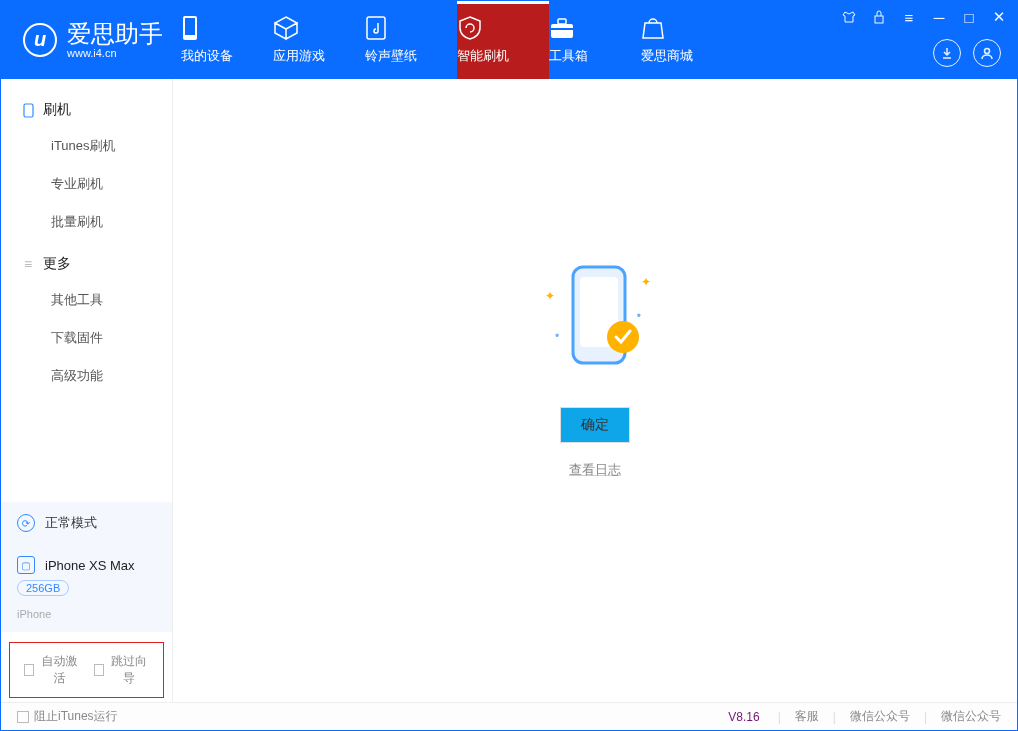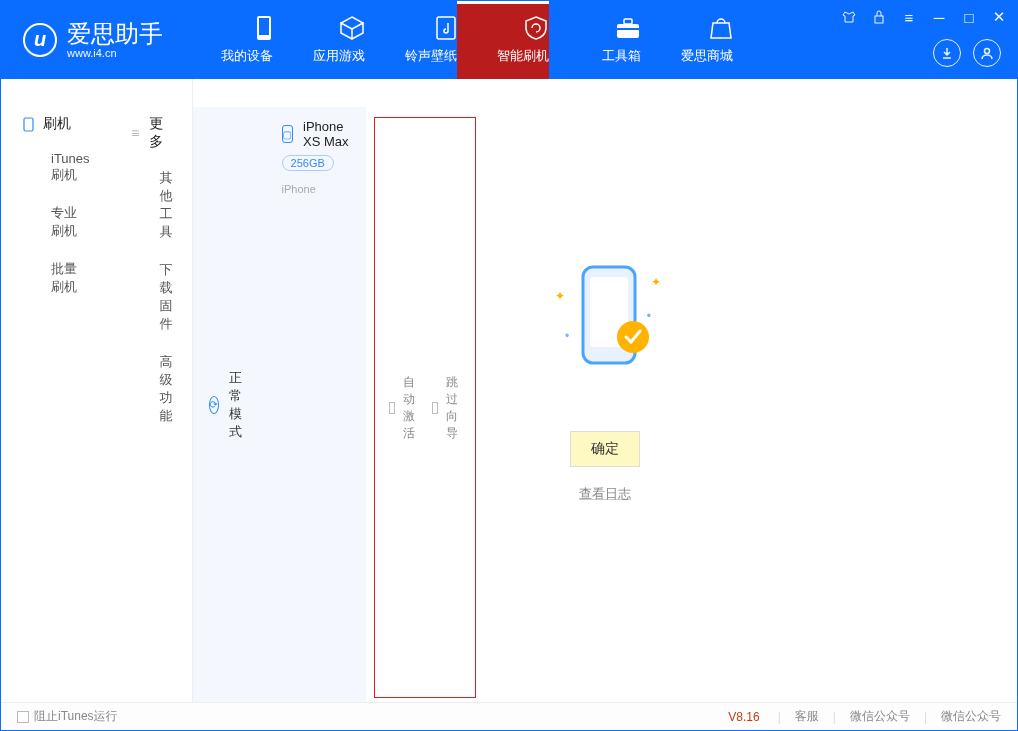--- a/index.html
+++ b/index.html
@@ -4,56 +4,56 @@
 <style>
 * { margin: 0; padding: 0; box-sizing: border-box; font-family: "Microsoft YaHei", "PingFang SC", sans-serif; }
 body { background: #fff; width: 1018px; height: 731px; overflow: hidden; border: 1px solid #0b6dff; }
 .header { background: #0b6dff; height: 78px; display: flex; align-items: center; color: #fff; position: relative; }
 .logo { display: flex; align-items: center; padding: 0 18px 0 22px; }
 .logo-icon { width: 34px; height: 34px; border: 2.5px solid #fff; border-radius: 50%; display: flex; align-items: center; justify-content: center; font-weight: bold; font-size: 20px; font-style: italic; }
 .logo-text { margin-left: 10px; }
 .logo-title { font-size: 24px; font-weight: 500; line-height: 1.1; }
 .logo-sub { font-size: 11px; opacity: .95; }
 .nav { display: flex; height: 100%; }
-.nav-item { width: 92px; display: flex; flex-direction: column; align-items: flex-end; justify-content: center; font-size: 13px; cursor: pointer; position: relative; }
+.nav-item { width: 92px; display: flex; flex-direction: column; align-items: flex-start; justify-content: center; font-size: 13px; cursor: pointer; position: relative; }
 .nav-item.active { background: #b91c1c; }
 .nav-item.active::before { content: ""; position: absolute; top: 0; left: 0; right: 0; height: 3px; background: #fff; }
 .nav-icon { margin-bottom: 6px; height: 26px; display: flex; align-items: center; justify-content: center; }
 .win-controls { position: absolute; right: 8px; top: 6px; display: flex; gap: 10px; }
 .win-controls .wc { width: 20px; height: 20px; cursor: pointer; opacity: .95; display:flex; align-items:center; justify-content:center; font-size:15px; }
 .header-right { position: absolute; right: 16px; bottom: 12px; display: flex; gap: 12px; }
 .circle-btn { width: 28px; height: 28px; border: 1.8px solid #fff; border-radius: 50%; display: flex; align-items: center; justify-content: center; cursor: pointer; opacity: .9; }
 .body { display: flex; height: calc(100% - 78px - 28px); }
-.sidebar { width: 192px; border-right: 1px solid #eee; padding-top: 28px; display: flex; flex-direction: row; }
+.sidebar { width: 172px; border-right: 1px solid #eee; padding-top: 14px; display: flex; flex-direction: column; }
 .side-group { padding: 0 0 6px; }
 .side-head { display: flex; align-items: center; gap: 8px; padding: 8px 20px; font-size: 14px; color: #222; }
 .side-head .gicon { width: 14px; height: 14px; display:flex; align-items:center; justify-content:center; }
 .side-sub { padding: 10px 20px 10px 50px; font-size: 13px; color: #555; cursor: pointer; }
 .side-sub.active { color: #0b6dff; }
 .side-fill { flex: 1; }
 .side-card { background: #f4f8fe; padding: 12px 16px; display: flex; align-items: center; gap: 10px; font-size: 13px; color: #333; }
 .side-card.device { flex-direction: column; align-items: flex-start; gap: 4px; padding: 12px 16px; }
 .mode-icon, .dev-icon { width: 18px; height: 18px; border: 1.5px solid #2f8bff; border-radius: 50%; display:flex; align-items:center; justify-content:center; color:#2f8bff; font-size:10px; }
 .dev-icon { border-radius: 3px; }
 .storage-badge { font-size: 11px; color: #2f8bff; border: 1px solid #a8ccff; border-radius: 10px; padding: 1px 8px; margin-top: 2px; }
 .dev-sub { font-size: 11px; color: #aaa; margin-top: 8px; }
 .chk-row { display: flex; gap: 14px; padding: 10px 14px; font-size: 12px; color: #888; border: 1.5px solid #e02020; margin: 10px 8px 4px; text-align: center; }
 .chk-row label { display: flex; align-items: center; gap: 5px; }
 .chk { width: 12px; height: 12px; border: 1px solid #bbb; display:inline-block; }
 .main { flex: 1; position: relative; display: flex; flex-direction: column; align-items: center; justify-content: flex-start; padding-top: 180px; }
 .phone-ill { position: relative; width: 140px; height: 120px; margin-bottom: 28px; }
 .msg { font-size: 18px; color: #333; margin-bottom: 26px; }
-.ok-btn { border: 1px solid #ddd; background: #fef9c3; padding: 8px 20px; font-size: 14px; color: #333; cursor: pointer; margin-bottom: 18px; margin-top: 24px; }
+.ok-btn { border: 1px solid #ddd; background: #0ea5e9; padding: 8px 20px; font-size: 14px; color: #333; cursor: pointer; margin-bottom: 18px; }
 .log-link { font-size: 13px; color: #888; cursor: pointer; text-decoration: underline; text-decoration-color: #ccc; }
 .footer { height: 28px; border-top: 1px solid #eee; background: #fdfdfd; display: flex; align-items: center; font-size: 12px; color: #888; padding: 8px 16px; }
 .footer label { display: flex; align-items: center; gap: 5px; }
 .footer-right { margin-left: auto; display: flex; align-items: center; gap: 0; }
 .footer-right .sep { color: #ddd; margin: 0 14px; }
 .footer-right span.link { color: #888; cursor: pointer; }
-.version { color: #c2410c; margin-right: 4px; text-align: right; }
+.version { color: #701a75; margin-right: 4px; text-align: right; }
 .sparkle { position: absolute; font-size: 12px; }
 </style>
 </head>
 <body>
 
 <div class="header">
   <div class="logo">
     <div class="logo-icon">u</div>
     <div class="logo-text">
       <div class="logo-title">爱思助手</div>

